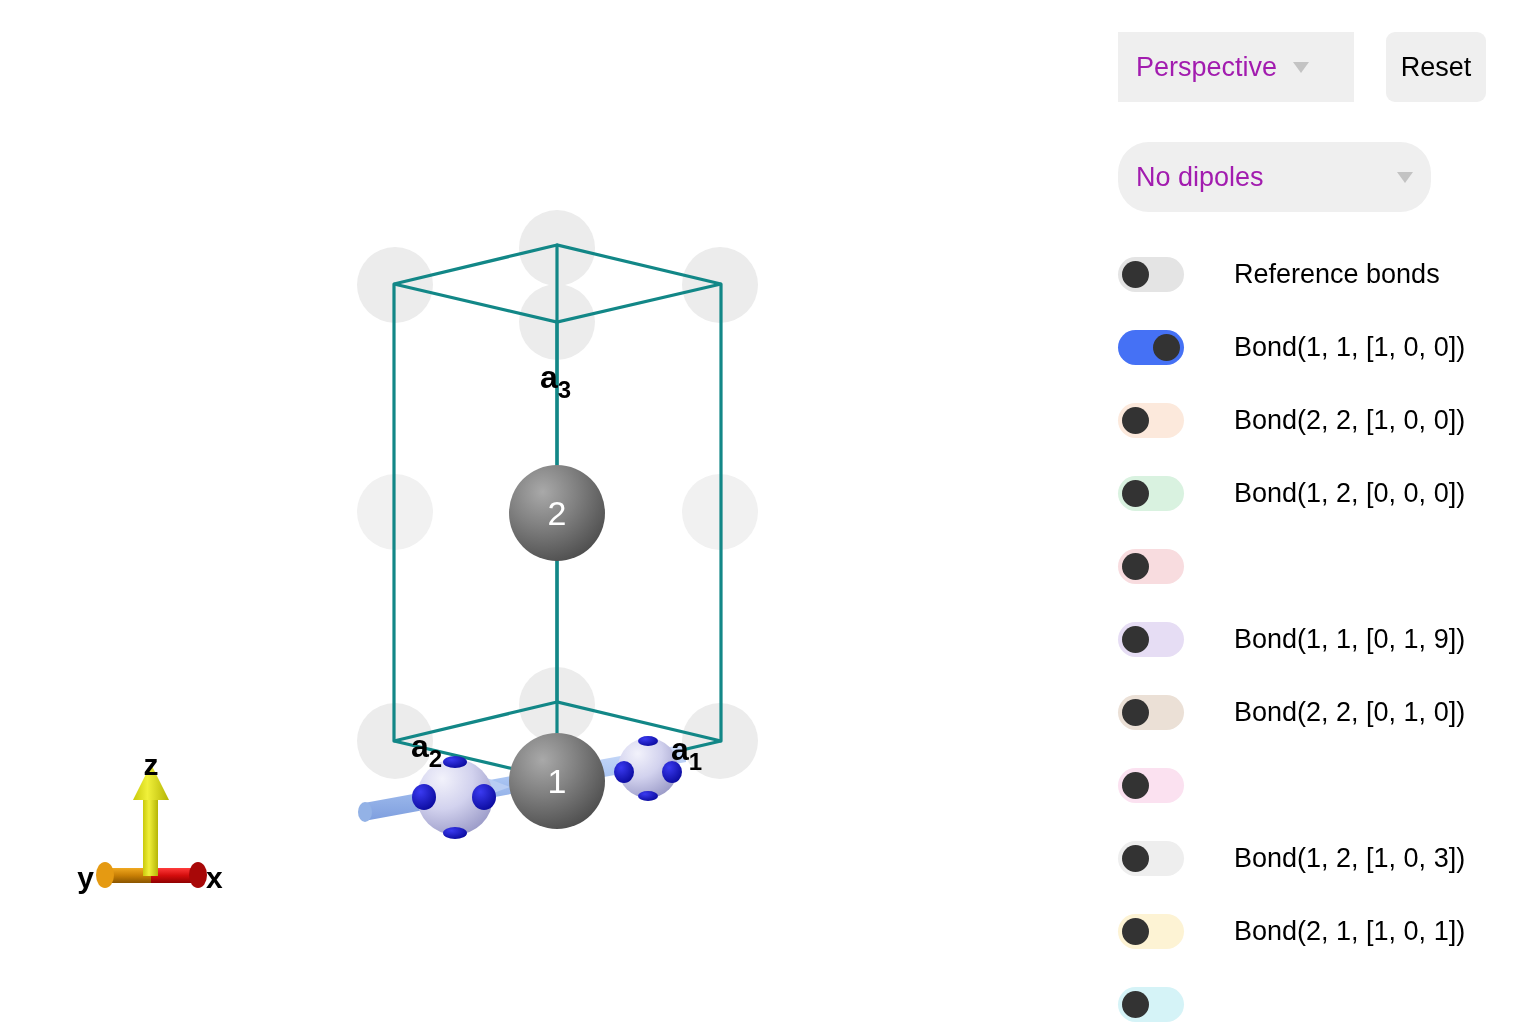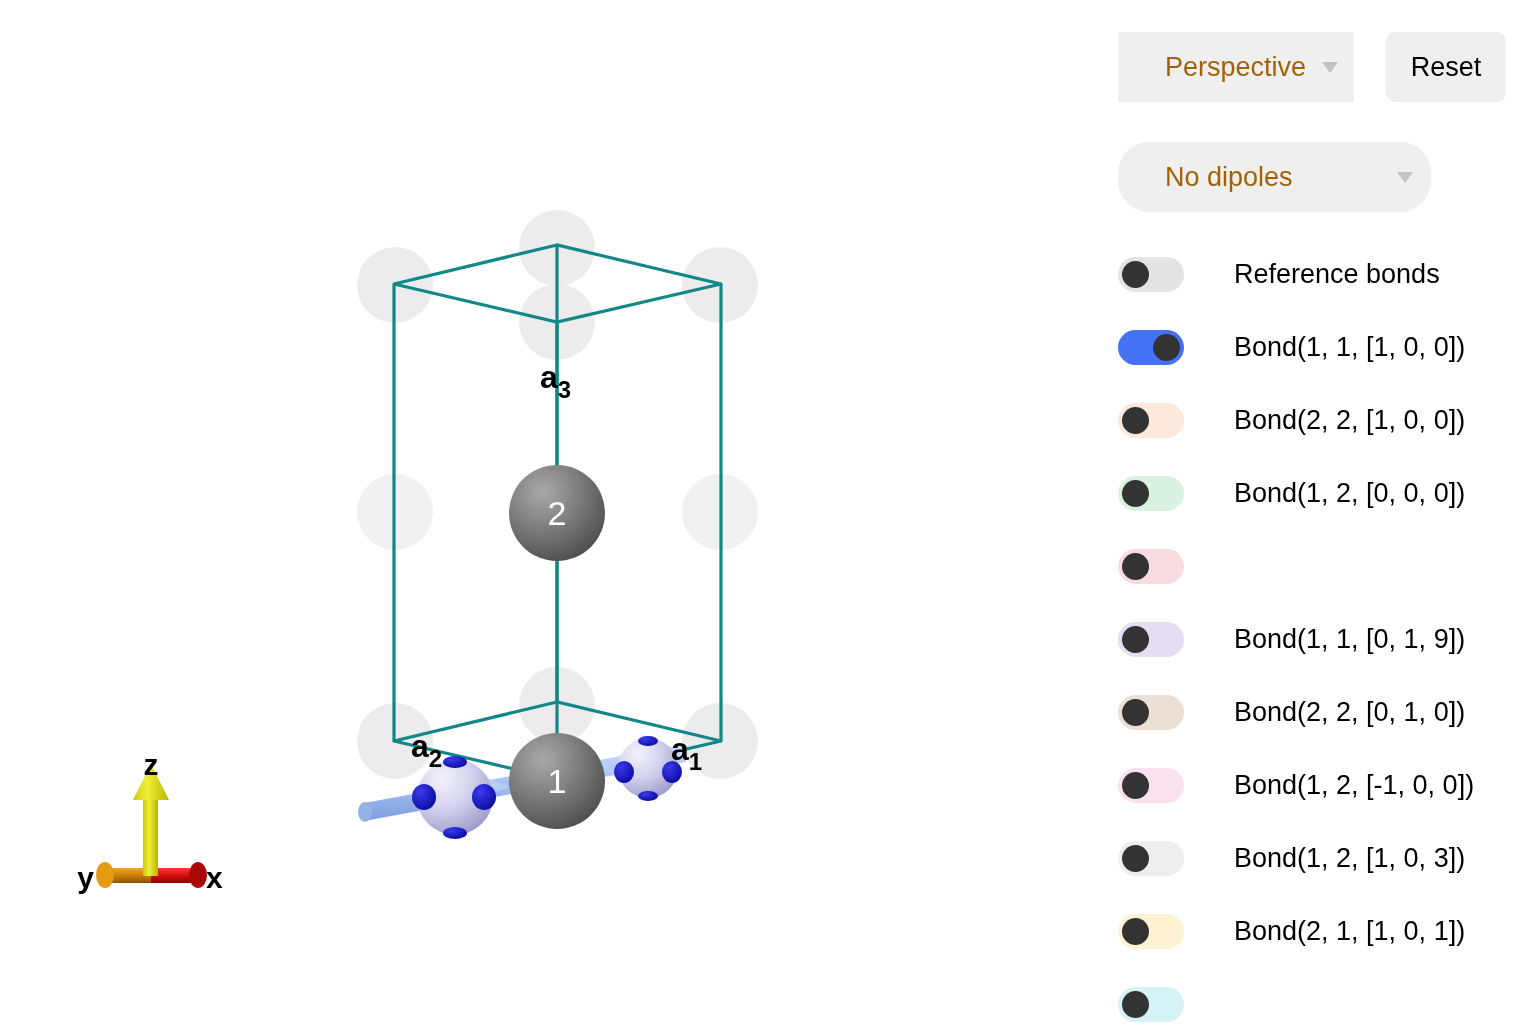--- a/index.html
+++ b/index.html
@@ -58,38 +58,37 @@
     padding: 0 14px 0 18px;
     cursor: pointer;
   }
   .select-box.perspective {
     width: 236px;
     justify-content: flex-start;
     gap: 16px;
   }
   .select-label {
     font-size: 27px;
-    color: #a16207;
+    color: #a21caf;
     line-height: 1;
     white-space: nowrap;
-    margin-left: 29px;
   }
   .caret {
     width: 0; height: 0;
     border-left: 8px solid transparent;
     border-right: 8px solid transparent;
     border-top: 11px solid #c3c3c3;
     flex: 0 0 auto;
   }
 
   .btn-reset {
     background: #efefef;
     border: none;
     border-radius: 9px;
-    width: 120px;
+    width: 100px;
     height: 70px;
     margin-left: 32px;
     font-size: 27px;
     color: #000000;
     font-family: "Liberation Sans", sans-serif;
     cursor: pointer;
     display: flex;
     align-items: center;
     justify-content: center;
   }
@@ -337,21 +336,20 @@
       <div class="legend-row">
         <div class="toggle" style="background: rgb(235, 224, 214);">
           <div class="knob"></div>
         </div>
         <span class="legend-label">Bond(2, 2, [0, 1, 0])</span>
       </div>
       <div class="legend-row">
         <div class="toggle" style="background: rgb(251, 225, 240);">
           <div class="knob"></div>
         </div>
-        <span class="legend-label">Bond(1, 2, [-1, 0, 0])</span>
       </div>
       <div class="legend-row">
         <div class="toggle" style="background: rgb(238, 238, 238);">
           <div class="knob"></div>
         </div>
         <span class="legend-label">Bond(1, 2, [1, 0, 3])</span>
       </div>
       <div class="legend-row">
         <div class="toggle" style="background: rgb(253, 243, 212);">
           <div class="knob"></div>

